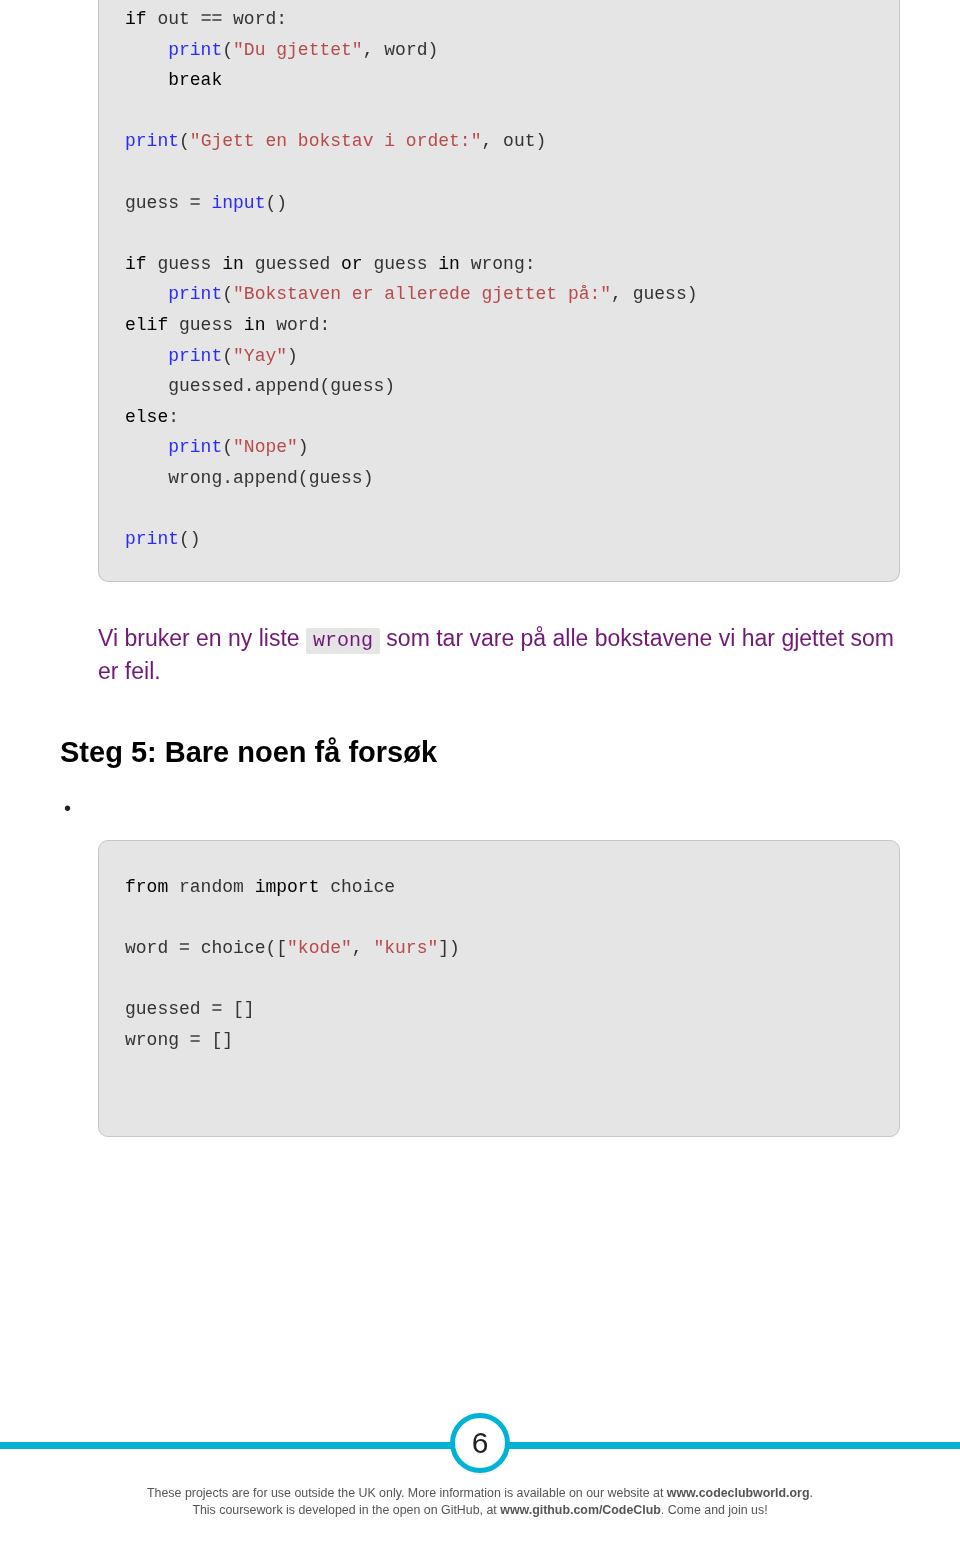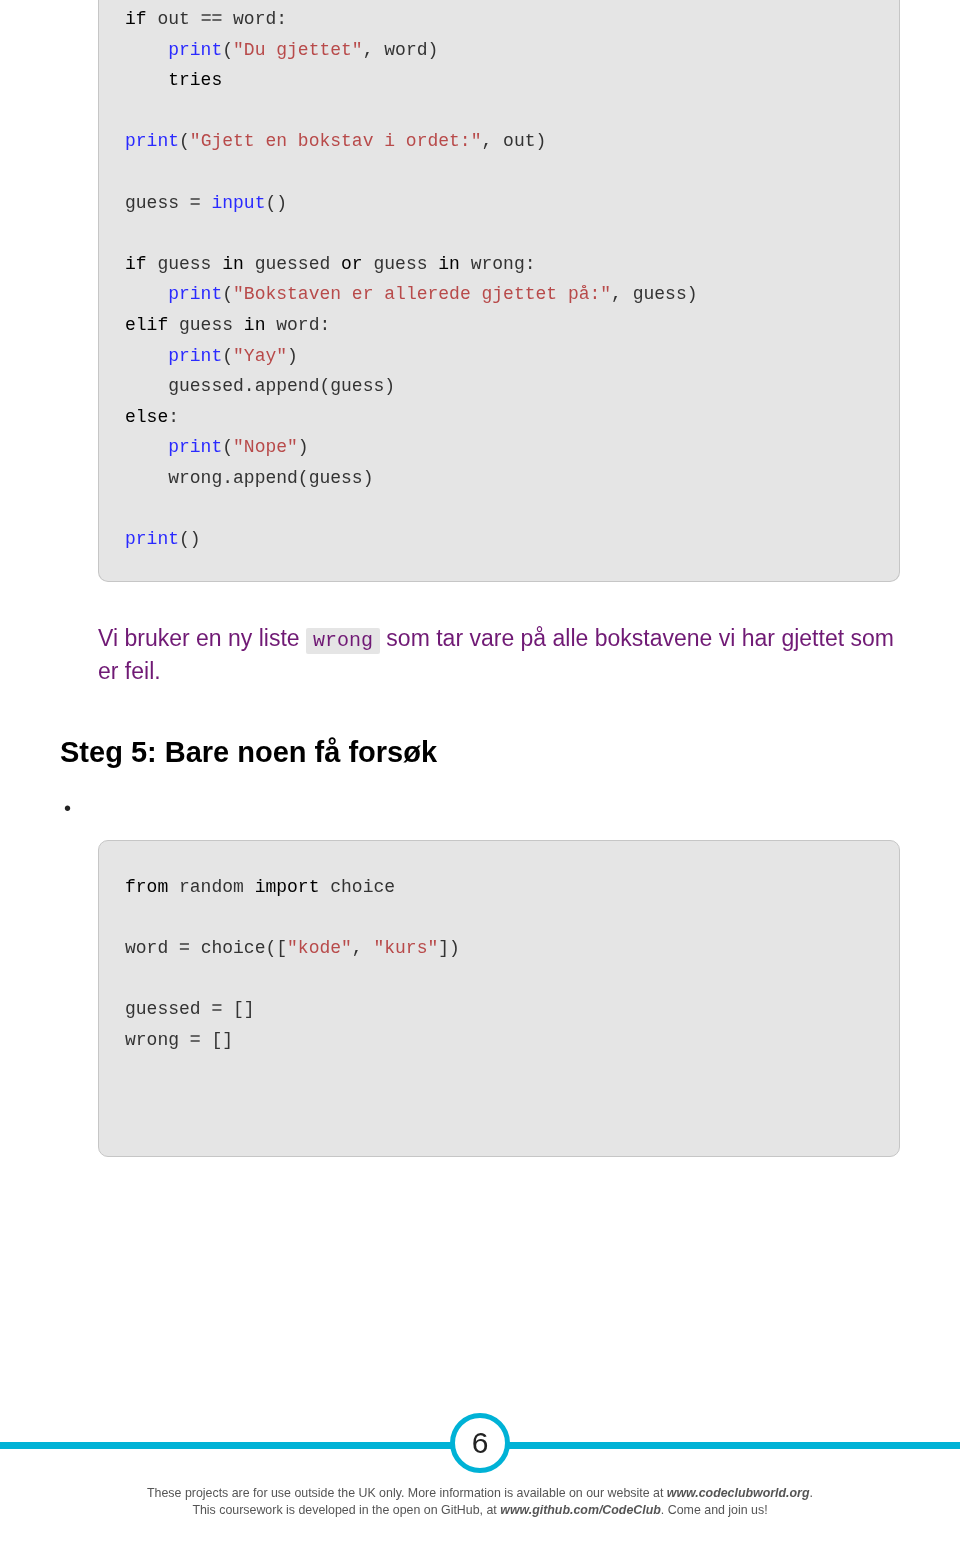--- a/index.html
+++ b/index.html
@@ -29,21 +29,21 @@
     color: #333;
   }
   .code-box.top {
     border-top: none;
     border-top-left-radius: 0;
     border-top-right-radius: 0;
     padding-top: 4px;
   }
   .code-box.bottom {
     margin-bottom: 0;
-    padding-bottom: 100px;
+    padding-bottom: 80px;
   }
   .desc-block {
     margin-left: 38px;
     margin-bottom: 48px;
     font-size: 23px;
     line-height: 1.45;
     color: #701a75;
   }
   .para-block {
     margin: 0 0 54px 0;
@@ -116,30 +116,30 @@
     color: #222;
     font-weight: 400;
   }
   .footer-text {
     text-align: center;
     font-size: 12.4px;
     color: #555;
     line-height: 1.4;
     margin-top: 36px;
   }
-  .footer-text .bold { font-weight: 700; font-style: italic; }
+  .footer-text .bold { font-weight: 700; }
 </style>
 </head>
 <body>
 
 <div class="page">
 
   <div class="code-box top"><span class="kw">if</span><span> out </span><span class="op">==</span><span> word:</span>
     <span class="fn">print</span><span>(</span><span class="str">"Du gjettet"</span><span>, word)</span>
-    <span class="kw">tries</span>
+    <span class="kw">break</span>
 
 <span class="fn">print</span><span>(</span><span class="str">"Gjett en bokstav i ordet:"</span><span>, out)</span>
 
 <span>guess </span><span class="op">=</span><span> </span><span class="fn">input</span><span>()</span>
 
 <span class="kw">if</span><span> guess </span><span class="kw">in</span><span> guessed </span><span class="kw">or</span><span> guess </span><span class="kw">in</span><span> wrong:</span>
     <span class="fn">print</span><span>(</span><span class="str">"Bokstaven er allerede gjettet på:"</span><span>, guess)</span>
 <span class="kw">elif</span><span> guess </span><span class="kw">in</span><span> word:</span>
     <span class="fn">print</span><span>(</span><span class="str">"Yay"</span><span>)</span>
     <span>guessed.append(guess)</span>

